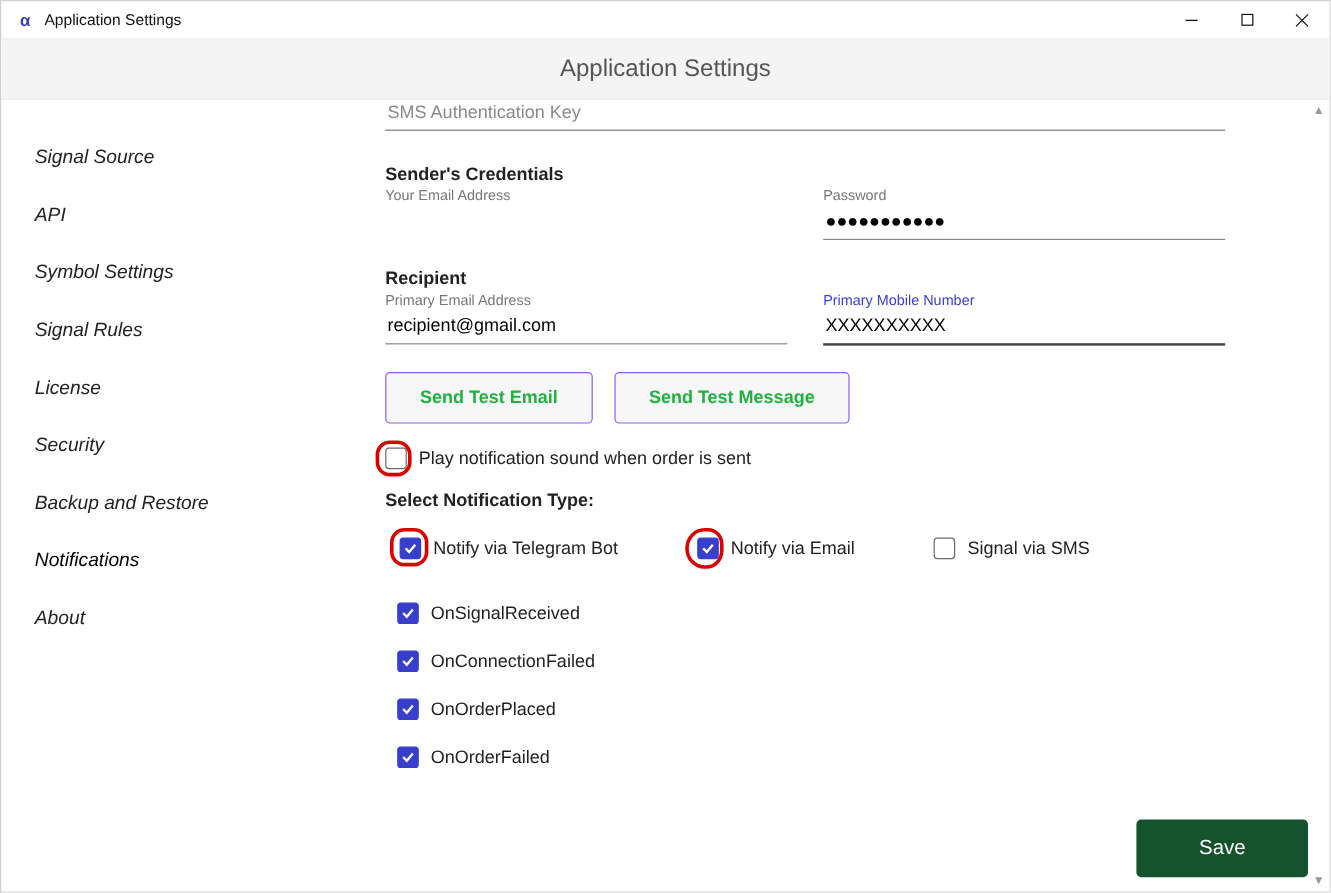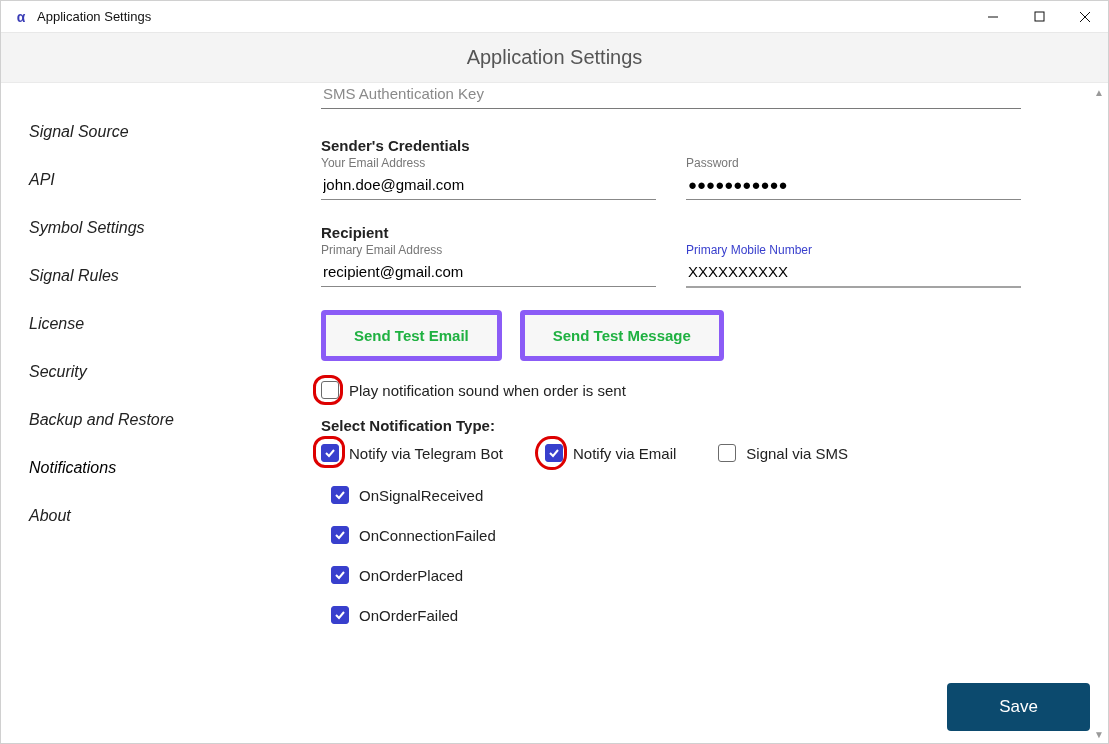--- a/index.html
+++ b/index.html
@@ -28,44 +28,44 @@
   .content-inner { padding: 0 0 120px 0; }
 
   .placeholder-cut { color:#8a8a8a; font-size:15px; border-bottom:1px solid #7a7a7a; padding: 4px 2px 6px 2px; margin-bottom: 28px; width: 700px; margin-top:-2px;}
 
   .section-title { font-weight:600; font-size:15px; margin: 0 0 2px 0; }
   .row2 { display:flex; gap: 30px; width: 700px; }
   .field { flex:1; display:flex; flex-direction:column; }
   .field-label { font-size:12px; color:#777; margin-bottom:2px; }
   .field-label.accent { color:#383fcd; }
   .field-input { border:none; border-bottom:1px solid #888; font-size:15px; padding: 4px 2px 6px 2px; outline:none; background:transparent; font-family:inherit; }
-  .field-input.accent { border-bottom: 2px solid #a3a3a3; }
+  .field-input.accent { border-bottom: 2px solid #404040; }
 
   .btn-row { display:flex; gap: 18px; margin: 22px 0 20px 0; }
-  .btn-outline { border:5px solid #8b5cf6; background:#f7f7f7; color:#1fb141; font-size:15px; font-weight:600; padding: 12px 28px; border-radius:4px; cursor:pointer; min-width:170px;text-align:center; }
+  .btn-outline { border:1px solid #8b5cf6; background:#f7f7f7; color:#1fb141; font-size:15px; font-weight:600; padding: 12px 28px; border-radius:4px; cursor:pointer; min-width:170px;text-align:center; }
 
   .check-row { display:flex; align-items:center; gap: 10px; margin: 8px 0; }
   .check-row label { font-size:15px; }
 
   .checkbox { width:18px; height:18px; border:1.5px solid #6b6b6b; border-radius:3px; display:inline-flex; align-items:center; justify-content:center; cursor:pointer; background:#fff; flex-shrink:0;}
   .checkbox.checked { background:#383fcd; border-color:#383fcd; }
   .checkbox svg { width:12px; height:12px; display:none; }
   .checkbox.checked svg { display:block; }
 
   .notif-type-title { font-weight:600; font-size:15px; margin:18px 0 10px 0; }
   .notif-type-row { display:flex; gap: 42px; align-items:center; margin-bottom: 24px;}
-  .notif-type-row .check-row { margin:0;align-items:flex-end; }
+  .notif-type-row .check-row { margin:12px;align-items:flex-end; }
 
   .event-list { margin-left: 10px; }
   .event-list .check-row { margin: 10px 0 22px 0; }
 
   .hand-circle { position:absolute; border:3px solid #d00; border-radius:12px; pointer-events:none; }
 
   .save-bar { position:absolute; right:18px; bottom:12px; }
-  .btn-save { background:#0c4a6e; color:#fff; border:none; border-radius:4px; font-size:17px; padding: 14px 52px; cursor:pointer; font-weight:500;}
+  .btn-save { background:#14532d; color:#fff; border:none; border-radius:4px; font-size:17px; padding: 14px 52px; cursor:pointer; font-weight:500;}
 
   
   .vscroll { position:absolute; right:0; top:0; bottom:0; width:18px; display:flex; flex-direction:column; align-items:center; }
   .vscroll .arrow { height:18px; color:#999; font-size:10px; display:flex; align-items:center; justify-content:center; width:100%;}
   .vscroll .track { flex:1; width:10px; margin:0 auto; background:transparent; position:relative;}
 </style>
 </head>
 <body>
 
 <div class="window">
@@ -114,21 +114,20 @@
 
     <div class="content">
       <div class="content-inner">
 
         <div class="placeholder-cut">SMS Authentication Key</div>
 
         <div class="section-title">Sender's Credentials</div>
         <div class="row2">
           <div class="field">
             <div class="field-label">Your Email Address</div>
-            <input class="field-input" value="john.doe@gmail.com" style="">
           </div>
           <div class="field">
             <div class="field-label">Password</div>
             <input class="field-input" value="●●●●●●●●●●●" style="">
           </div>
         </div>
 
         <div style="height:24px"></div>
         <div class="section-title">Recipient</div>
         <div class="row2">

